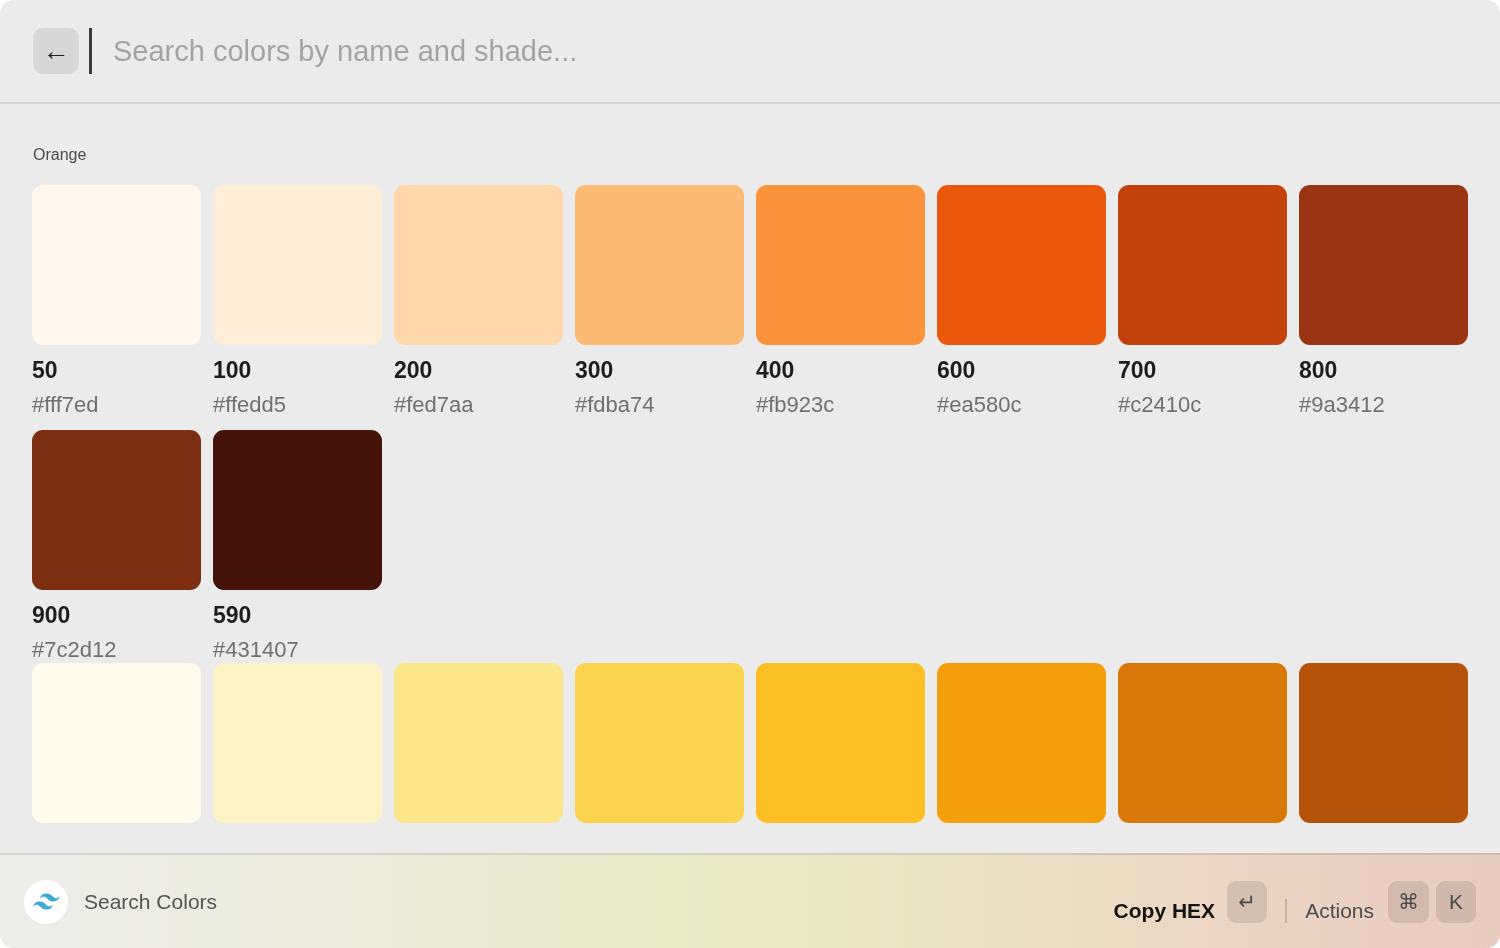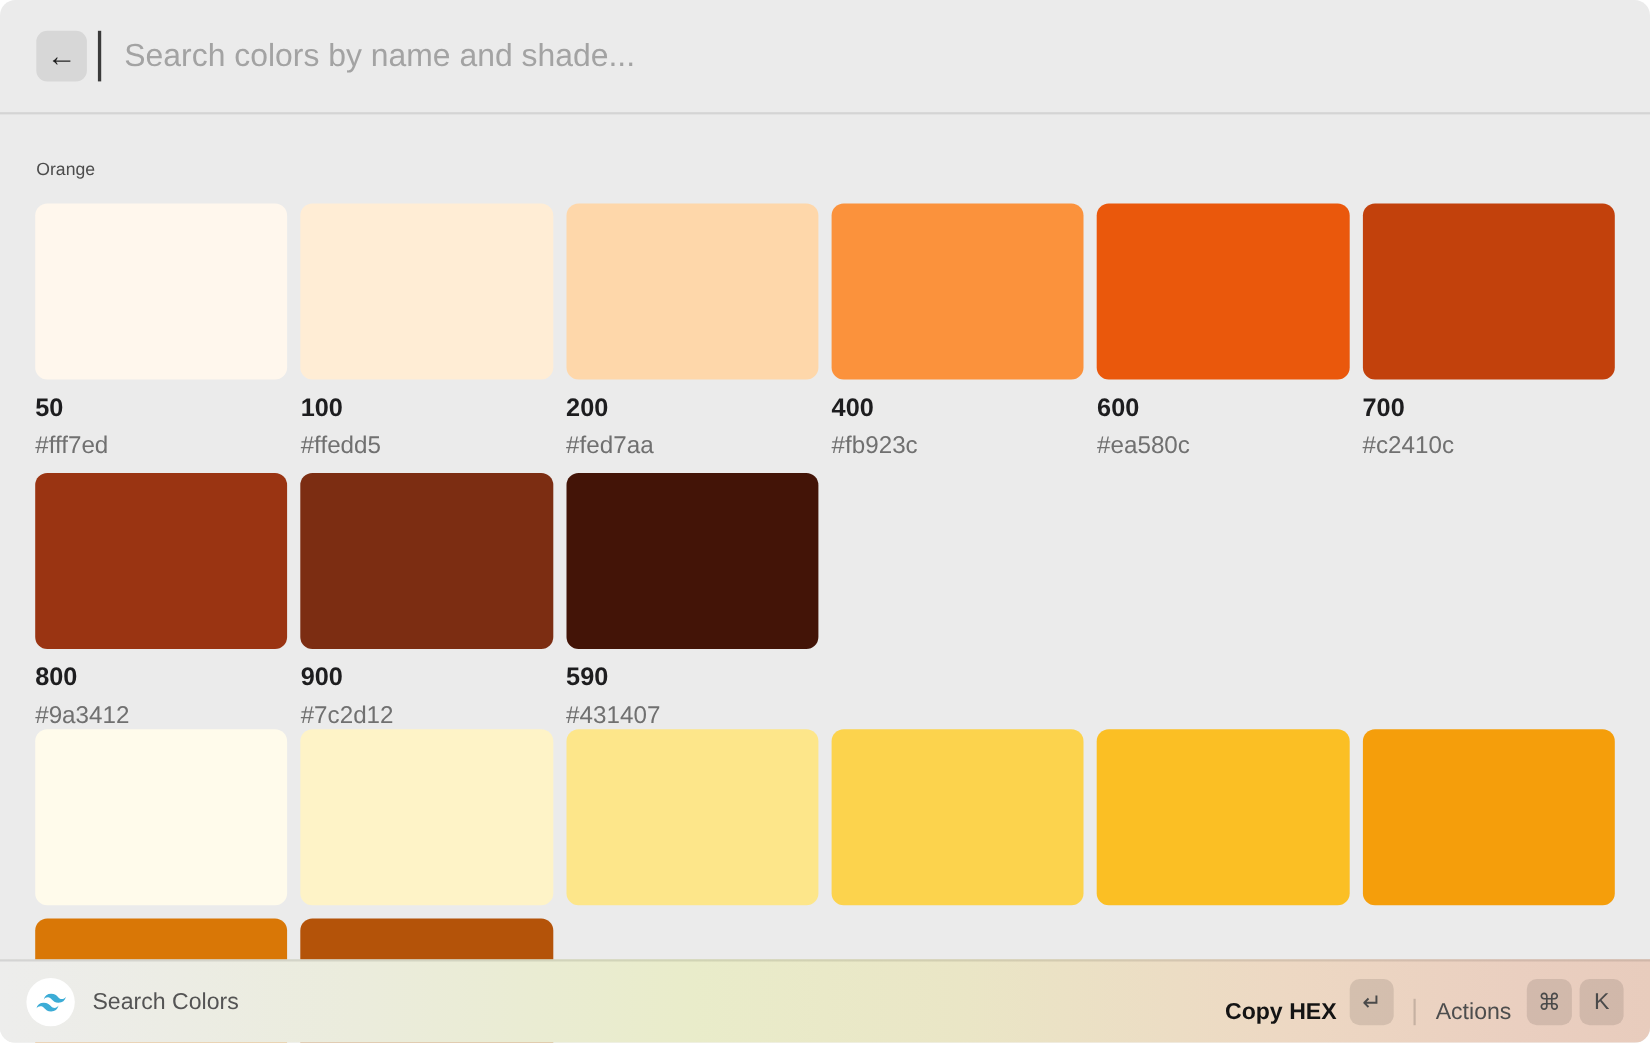--- a/index.html
+++ b/index.html
@@ -56,21 +56,21 @@
   }
   .section-title {
     margin: 40px 0 21px 1px;
     font-size: 16px;
     font-weight: 500;
     color: #4c4c4c;
   }
   .section + .section .section-title { margin-top: 50px; }
   .swatch-grid {
     display: grid;
-    grid-template-columns: repeat(6, 1fr);
+    grid-template-columns: repeat(8, 1fr);
     column-gap: 20px;
     row-gap: 16px;
     gap: 12px;
   }
   .swatch {
     height: 160px;
     border-radius: 11px;
   }
   .shade-label {
     margin-top: 12px;
@@ -81,21 +81,21 @@
   .hex-label {
     margin-top: 8px;
     font-size: 22px;
     color: #707070;
   }
 
   
   .footer {
     position: absolute;
     left: 0; right: 0; bottom: 0;
-    height: 76px;
+    height: 95px;
     display: flex;
     align-items: center;
     padding: 0 24px;
     background: linear-gradient(90deg,
       #ededec 0%, #ebecdc 22%, #e9ecca 42%, #eae6c6 58%,
       #edd8c3 78%, #eacfc0 92%, #e8ccbd 100%);
     border-top: 2px solid rgba(0,0,0,0.10);
     z-index: 3;
   }
   .app-logo {
@@ -176,20 +176,25 @@
       <div class="shade-label">100</div>
       <div class="hex-label">#ffedd5</div>
     </div>
 
     <div class="swatch-cell">
       <div class="swatch" style="background: rgb(254, 215, 170);"></div>
       <div class="shade-label">200</div>
       <div class="hex-label">#fed7aa</div>
     </div>
 
+    <div class="swatch-cell">
+      <div class="swatch" style="background: rgb(253, 186, 116);"></div>
+      <div class="shade-label">300</div>
+      <div class="hex-label">#fdba74</div>
+    </div>
 
     <div class="swatch-cell">
       <div class="swatch" style="background: rgb(251, 146, 60);"></div>
       <div class="shade-label">400</div>
       <div class="hex-label">#fb923c</div>
     </div>
 
 
     <div class="swatch-cell">
       <div class="swatch" style="background: rgb(234, 88, 12);"></div>

